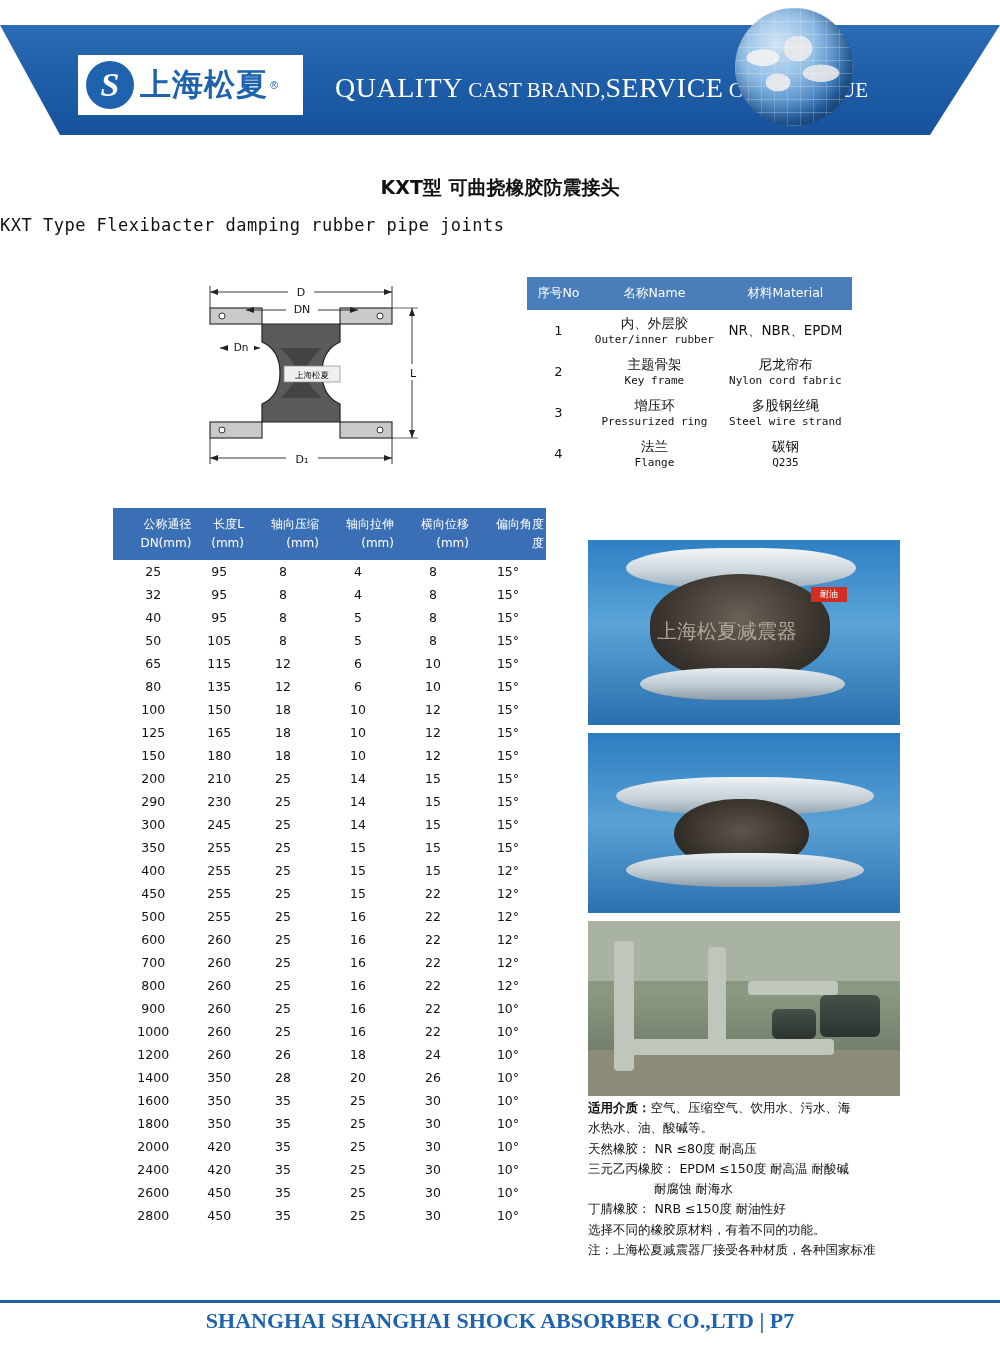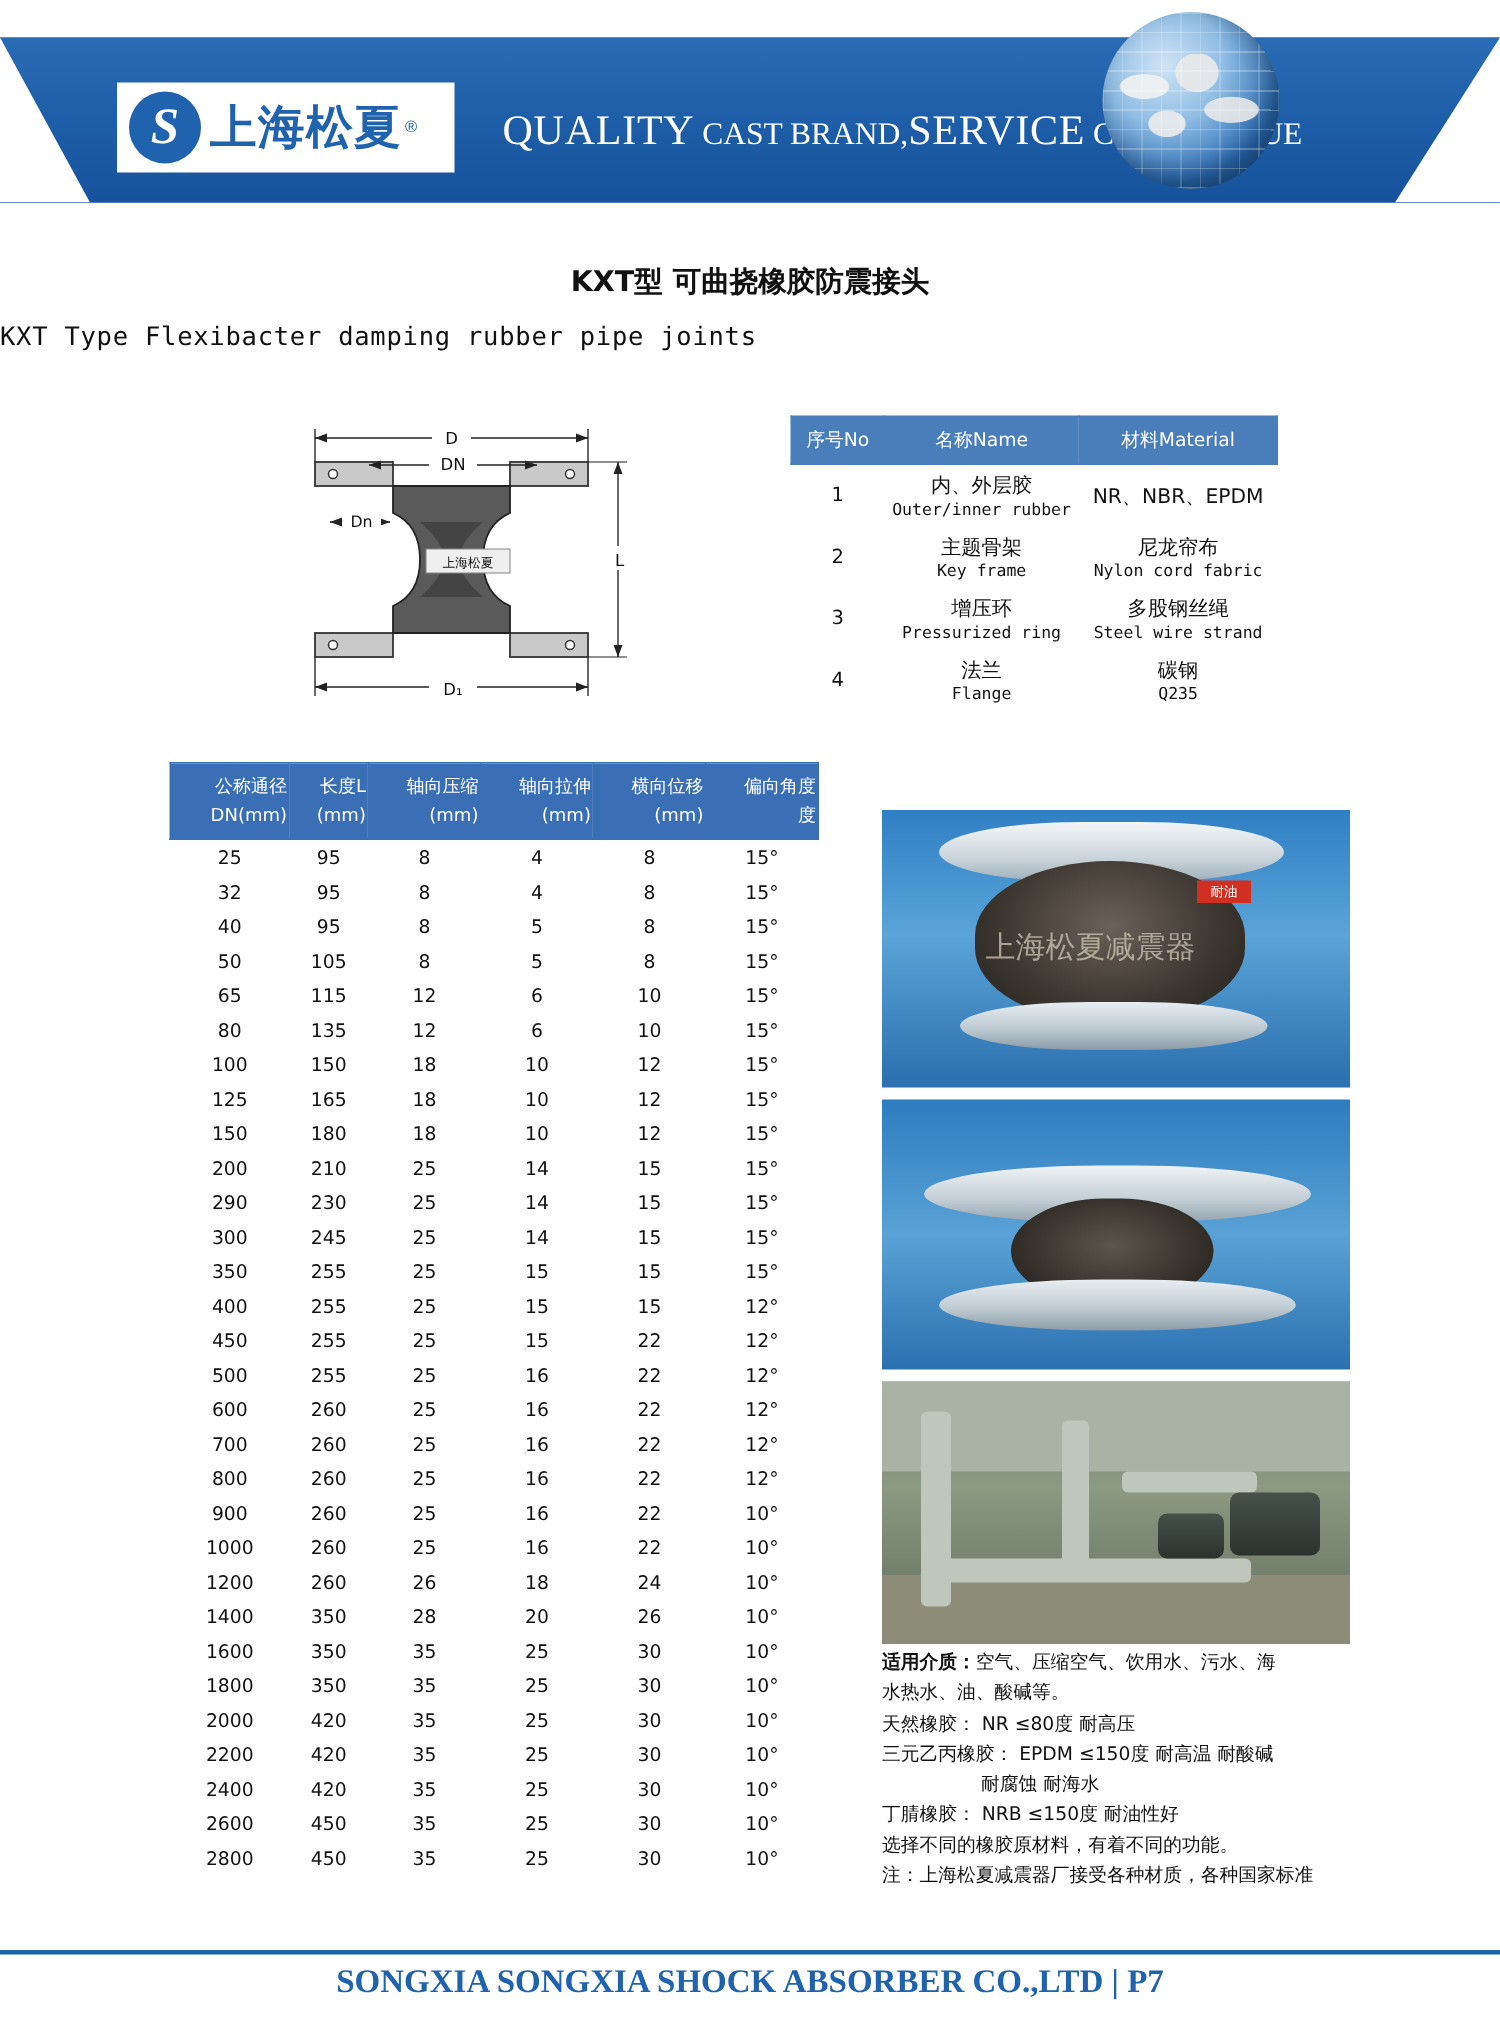--- a/index.html
+++ b/index.html
@@ -170,21 +170,21 @@
     position:absolute;left:38px;top:8px;width:230px;height:40px;
     background:linear-gradient(180deg,#f3f6f8 0%,#cfd8de 55%,#9fb0bb 100%);
     border-radius:50%/60%;
   }
   .p1-flange-bot{
     position:absolute;left:52px;top:128px;width:205px;height:32px;
     background:linear-gradient(180deg,#e8edf1 0%,#b9c6cf 60%,#8b9aa5 100%);
     border-radius:50%/60%;
   }
   .p1-label{
-    position:absolute;left:210px;top:47px;width:36px;height:15px;
+    position:absolute;left:223px;top:47px;width:36px;height:15px;
     background:#d02f22;color:#fff;font-size:9px;
     display:flex;align-items:center;justify-content:center;
     font-family:"DejaVu Sans",sans-serif;
   }
   .p1-text{
     position:absolute;left:64px;top:78px;width:150px;
     color:#cfc6b4;font-size:20px;font-weight:normal;text-align:center;
     font-family:"DejaVu Sans",sans-serif;opacity:.75;
   }
 
@@ -602,28 +602,20 @@
         </tr>
         <tr>
           <td>2000</td>
           <td>420</td>
           <td>35</td>
           <td>25</td>
           <td>30</td>
           <td>10°</td>
         </tr>
         <tr>
-          <td>2200</td>
-          <td>420</td>
-          <td>35</td>
-          <td>25</td>
-          <td>30</td>
-          <td>10°</td>
-        </tr>
-        <tr>
           <td>2400</td>
           <td>420</td>
           <td>35</td>
           <td>25</td>
           <td>30</td>
           <td>10°</td>
         </tr>
         <tr>
           <td>2600</td>
           <td>450</td>
@@ -675,16 +667,16 @@
   <div>天然橡胶：  NR  ≤80度  耐高压</div>
   <div>三元乙丙橡胶：  EPDM  ≤150度  耐高温  耐酸碱</div>
   <div style="padding-left:66px">耐腐蚀  耐海水</div>
   <div>丁腈橡胶：  NRB  ≤150度  耐油性好</div>
   <div>选择不同的橡胶原材料，有着不同的功能。</div>
   <div>注：上海松夏减震器厂接受各种材质，各种国家标准</div>
 </div>
 
 <div class="footer-rule"></div>
 <div class="footer-text">
-  <span>SONGXIA SONGXIA SHOCK ABSORBER CO.,LTD</span>
+  <span>SHANGHAI SHANGHAI SHOCK ABSORBER CO.,LTD</span>
   <span>|</span>
   <span class="pg">P7</span>
 </div>
 
 </body></html>

